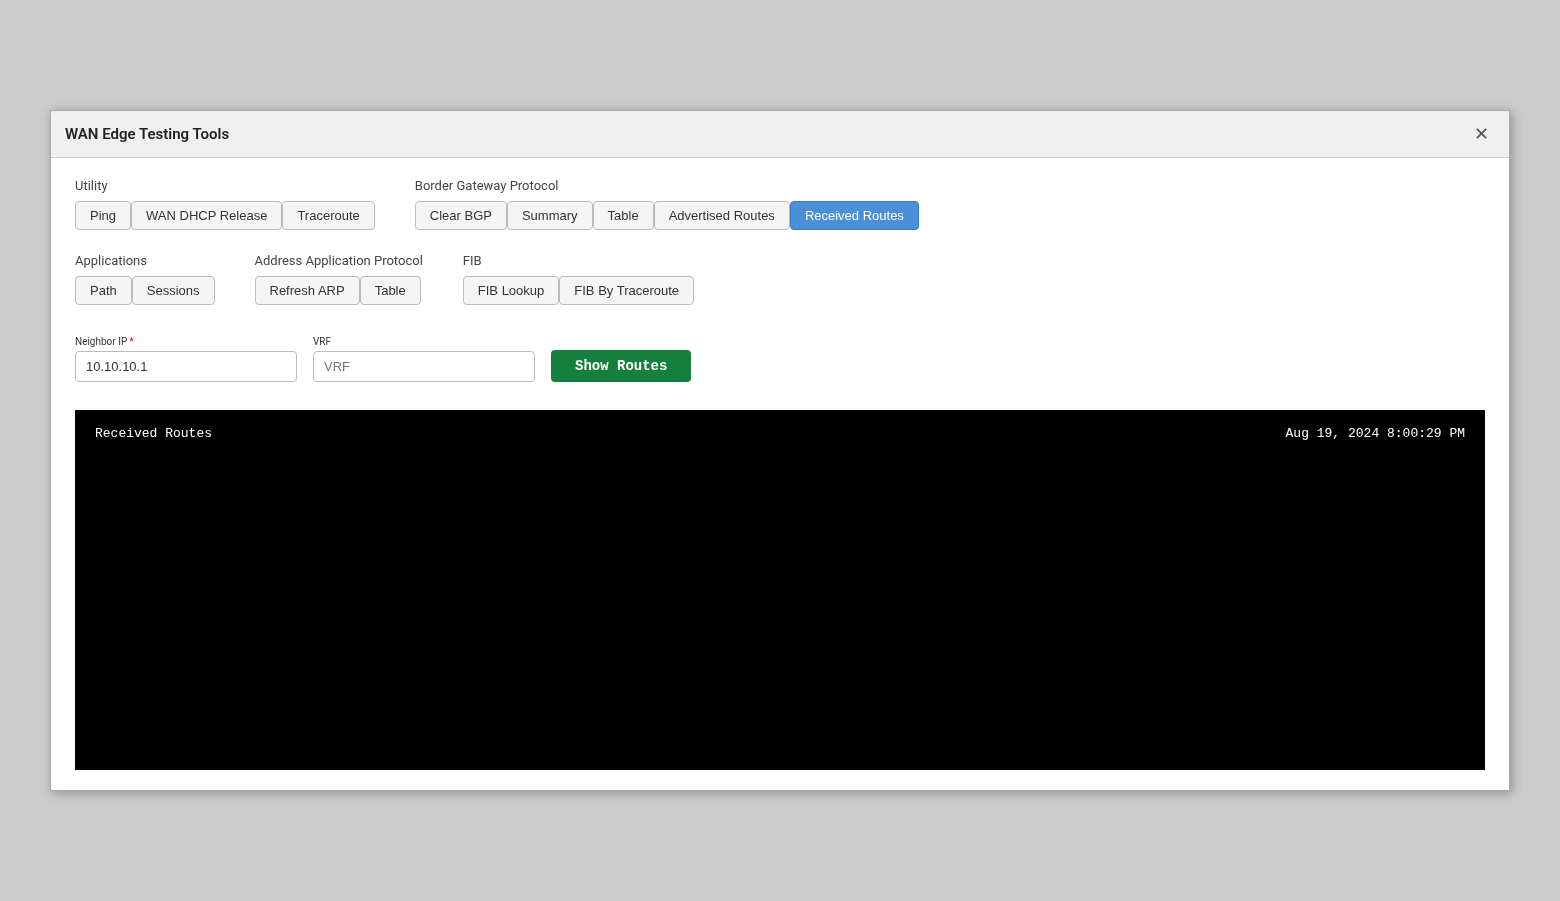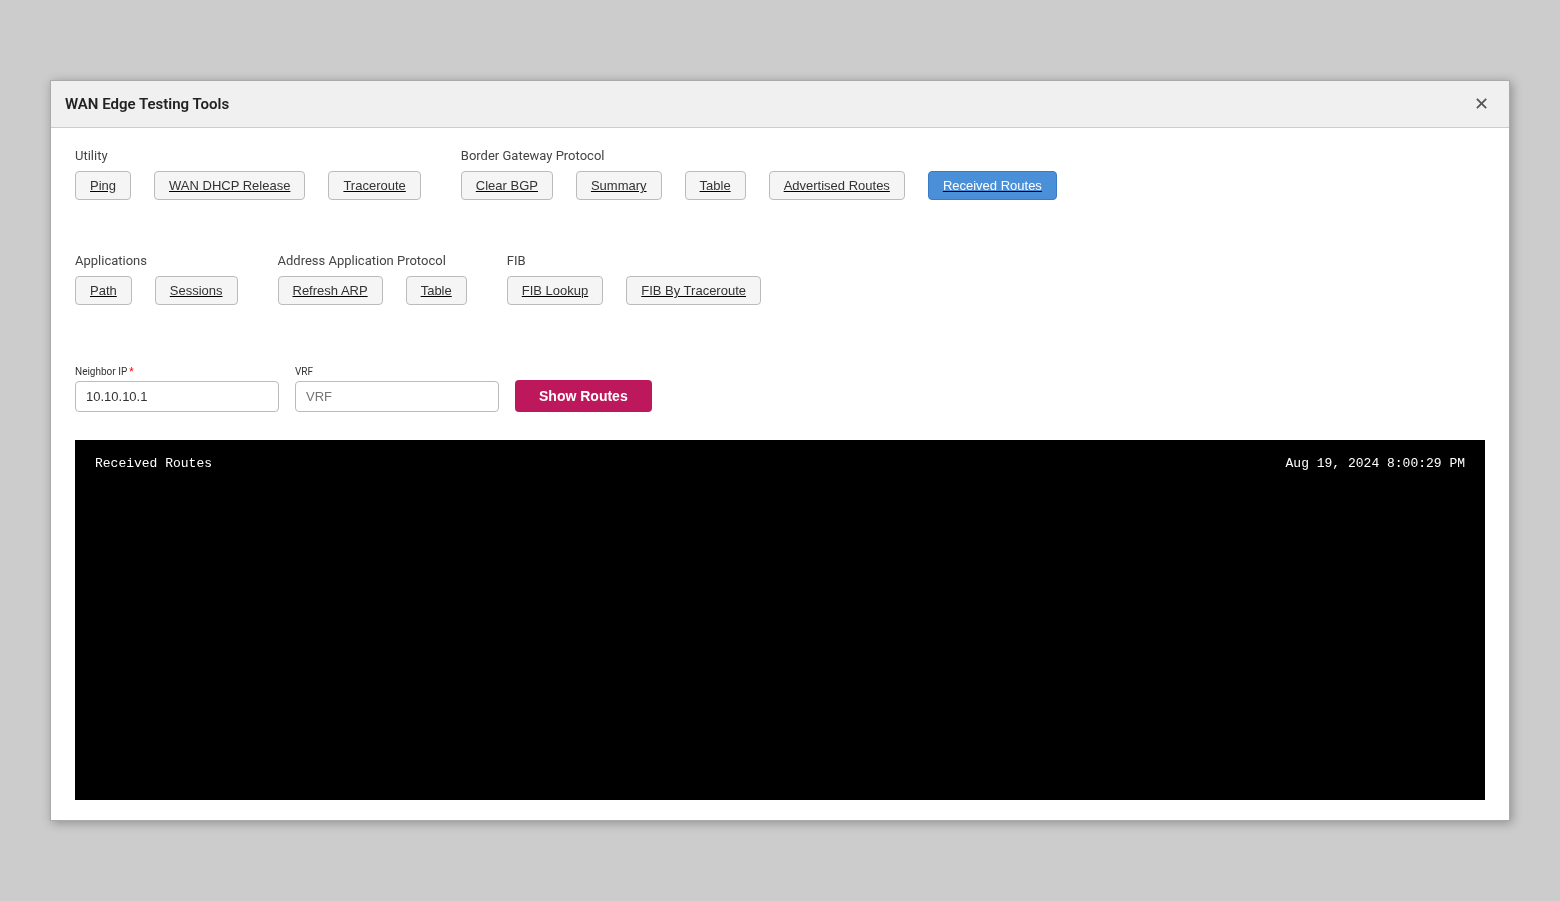--- a/index.html
+++ b/index.html
@@ -50,35 +50,34 @@
       color: #555;
       padding: 2px 6px;
     }
 
     .content {
       padding: 20px 24px;
       flex: 1;
     }
 
     .section {
-      margin-bottom: 33px;
+      margin-bottom: 3px;
     }
 
     .section-label {
       font-size: 13px;
       color: #444;
       margin-bottom: 8px;
       font-weight: 400;
     }
 
     .btn-group {
       display: flex;
-      gap: 23px;
+      gap: 0;
       flex-wrap: wrap;
-      text-decoration: underline;
     }
 
     .btn {
       padding: 6px 14px;
       border: 1px solid #bbb;
       background: #f5f5f5;
       border-radius: 4px;
       cursor: pointer;
       font-size: 13px;
       color: #333;
@@ -126,34 +125,35 @@
     .required-star {
       color: red;
       margin-left: 2px;
     }
 
     .form-field input {
       border: 1px solid #bbb;
       border-radius: 4px;
       padding: 7px 10px;
       font-size: 13px;
-      width: 204px;
+      width: 222px;
       outline: none;
       color: #333;
     }
 
     .btn-primary {
       padding: 8px 24px;
-      background: #be185d;
+      background: #15803d;
       border: none;
       border-radius: 4px;
       color: #fff;
       font-size: 14px;
       font-weight: 600;
       cursor: pointer;
+      font-family: Liberation Mono, monospace;
     }
 
     .terminal {
       background: #000;
       color: #fff;
       font-family: 'Courier New', Courier, monospace;
       font-size: 13px;
       padding: 16px 20px;
       min-height: 360px;
       display: flex;

